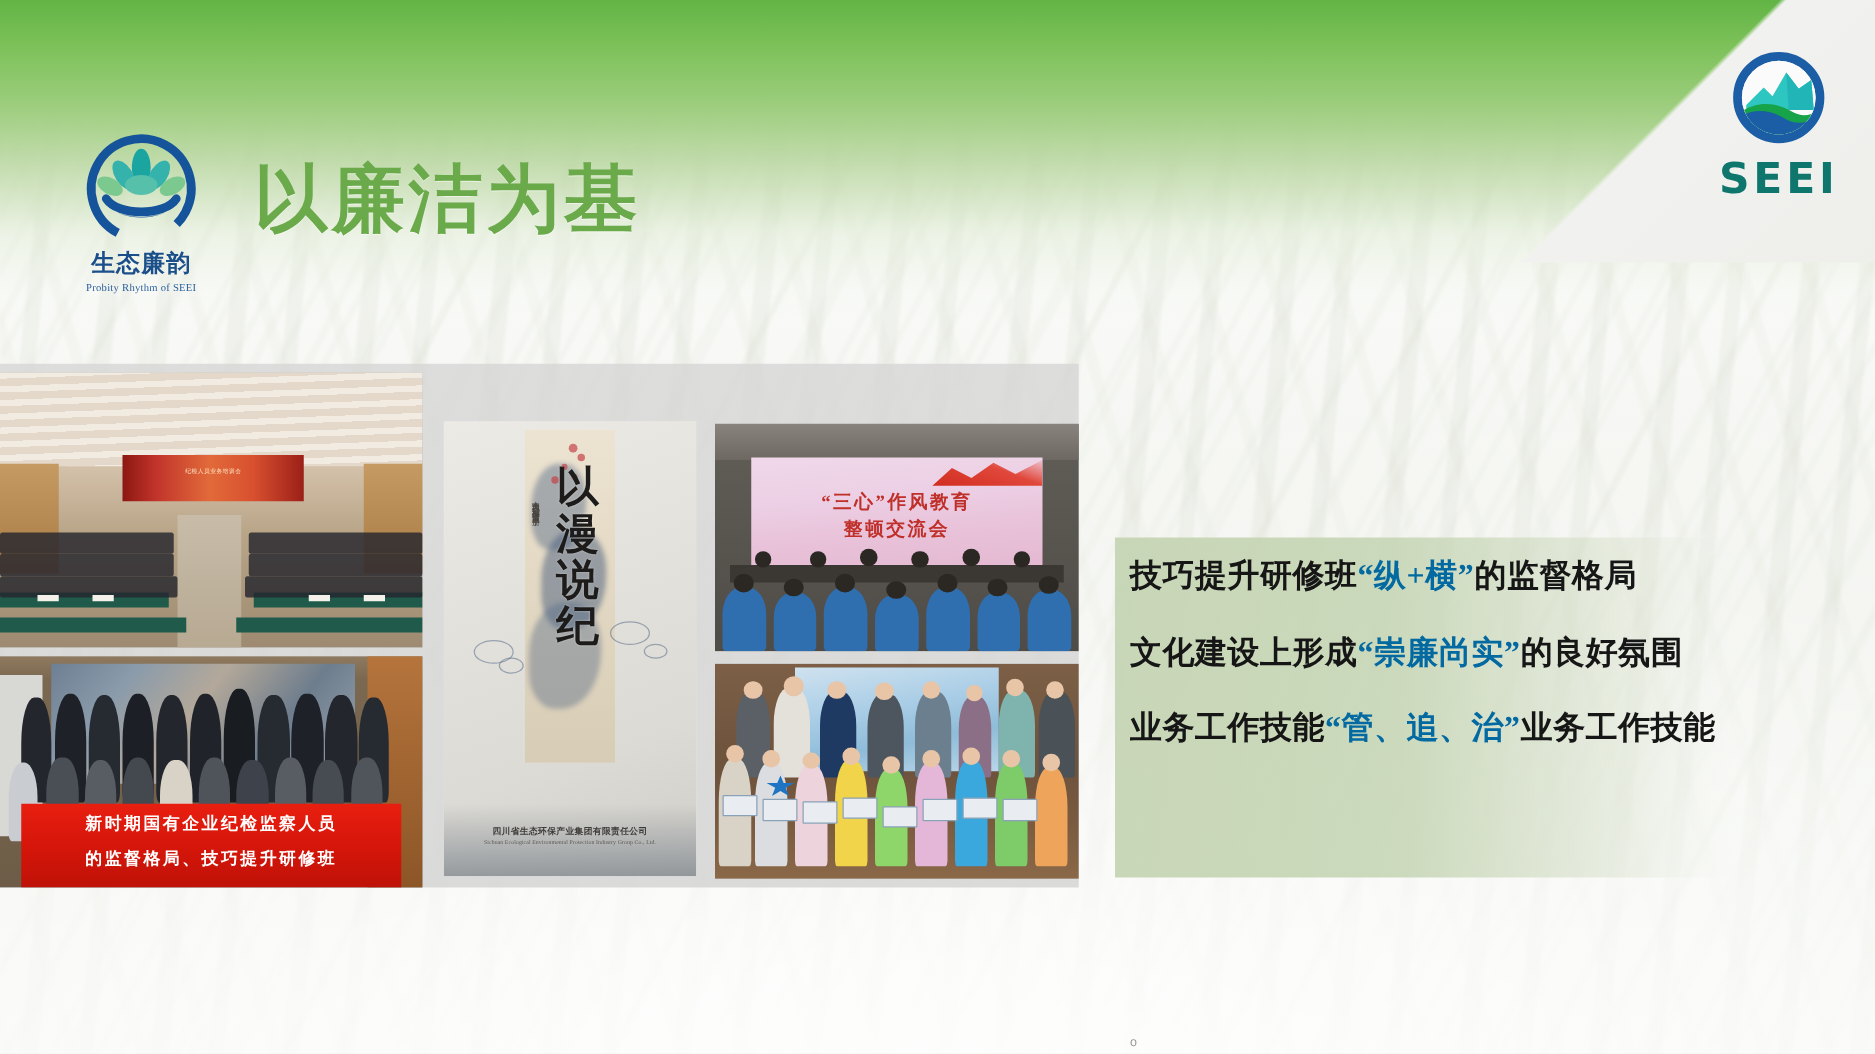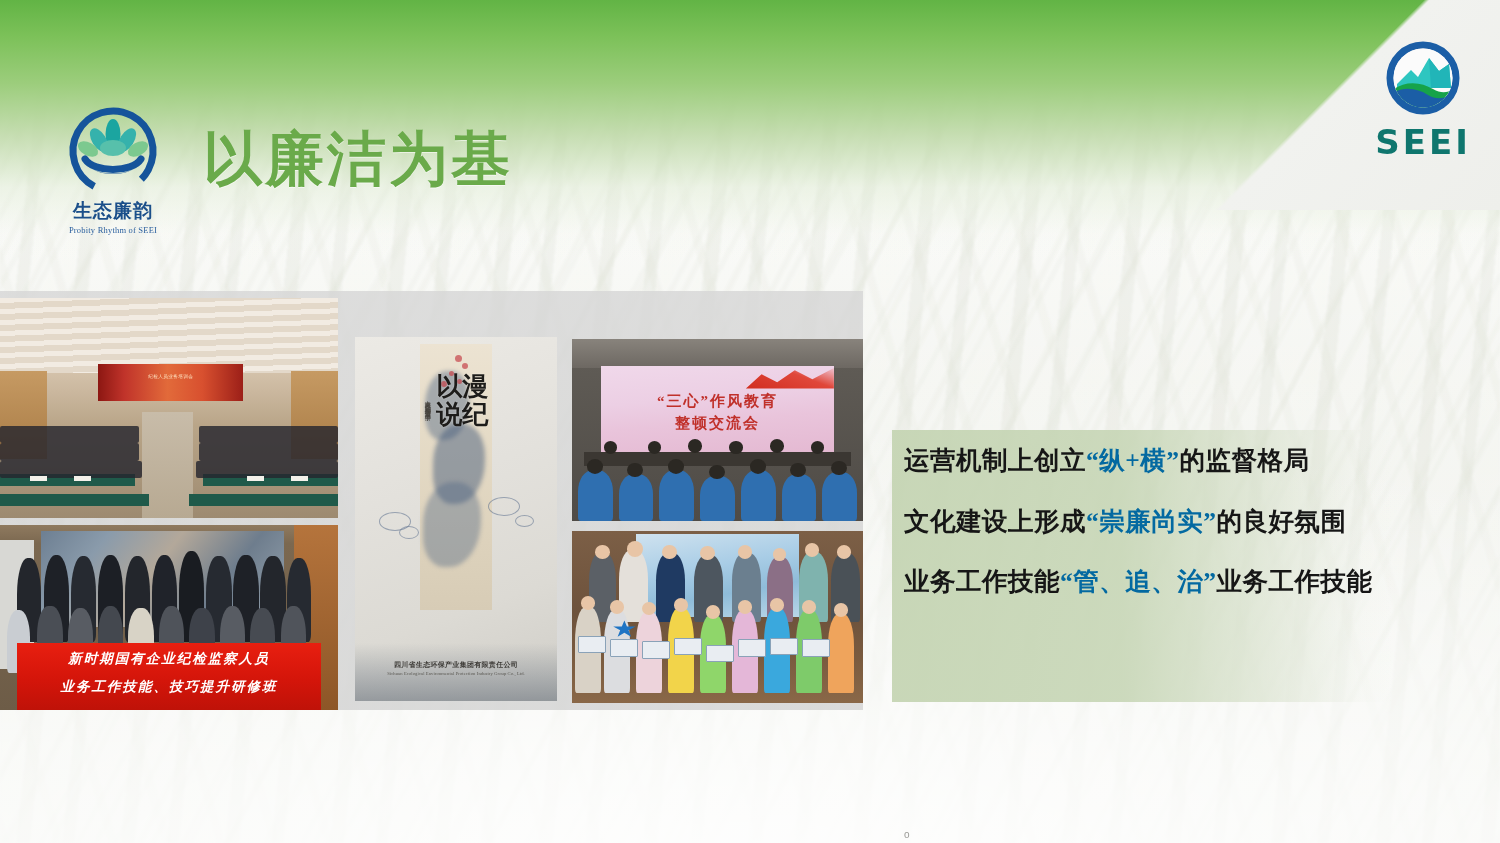--- a/index.html
+++ b/index.html
@@ -106,35 +106,35 @@
 
   
   .ph2{left:0;top:234px;width:338px;height:185px;}
   .grp{position:absolute;inset:0;background:linear-gradient(180deg,#8f7a5f 0%,#7b6850 10%,#6d5c47 100%);}
   .grp-wall{position:absolute;left:12%;top:3%;width:72%;height:52%;
     background:linear-gradient(128deg,#6d7f92 0%,#8a9bab 22%,#b3a89a 45%,#6e7d8d 70%,#9aa7b2 100%);}
   .grp-door{position:absolute;right:0;top:0;width:13%;height:100%;background:linear-gradient(180deg,#b5743c,#8d5627);}
   .grp-left{position:absolute;left:0;top:8%;width:10%;height:70%;background:#d8d8d4;}
   .pers{position:absolute;border-radius:44% 44% 10% 10%;}
   .banner{position:absolute;left:5%;bottom:0;width:90%;height:36%;
-    background:linear-gradient(180deg,#e81f10 0%,#d4150a 55%,#bf1208 100%);font-style:italic;}
+    background:linear-gradient(180deg,#e81f10 0%,#d4150a 55%,#bf1208 100%);}
   .banner-l{position:absolute;left:0;right:0;text-align:center;color:#fff;font-weight:bold;
     font-family:"DejaVu Sans","Liberation Sans",sans-serif;letter-spacing:2px;}
   .banner-l1{top:10%;font-size:13.5px;}
   .banner-l2{top:52%;font-size:13.5px;}
 
   
   .ph3{left:355px;top:46px;width:202px;height:364px;background:#e8e7e3;}
   .poster{position:absolute;inset:0;background:linear-gradient(160deg,#eceae5 0%,#e3e1dc 40%,#dcdad4 72%,#cfcdc7 100%);}
   .poster-scroll{position:absolute;left:32%;top:2%;width:36%;height:73%;
     background:linear-gradient(180deg,#ece3d2 0%,#e6dcc8 30%,#ded3bd 70%,#d7ccb6 100%);}
   .ink{position:absolute;background:rgba(70,94,126,.55);border-radius:50% 40% 55% 35%;filter:blur(2px);}
   .plum{position:absolute;background:rgba(196,62,70,.68);border-radius:50%;filter:blur(.6px);}
   .poster-title{position:absolute;left:40%;top:10%;width:26%;
-    color:#1d1c1a;font-size:26px;font-weight:bold;line-height:1.08;text-align:right;
+    color:#1d1c1a;font-size:34px;font-weight:bold;line-height:1.08;text-align:center;
     font-family:"Liberation Serif","DejaVu Serif",serif;text-shadow:0 0 2px rgba(255,255,255,.4);}
   .poster-sideline{position:absolute;left:29%;top:16%;width:9%;
     color:#46423c;font-size:6.2px;line-height:1.25;writing-mode:vertical-rl;
     font-family:"Liberation Serif","DejaVu Serif",serif;letter-spacing:1px;}
   .cloud{position:absolute;border:1.4px solid rgba(90,110,140,.55);border-radius:50%;}
   .poster-foot{position:absolute;left:0;right:0;bottom:7%;text-align:center;}
   .poster-foot .cn{font-size:7px;color:#3c3a36;font-weight:bold;letter-spacing:.3px;
     font-family:"DejaVu Sans","Liberation Sans",sans-serif;}
   .poster-foot .en{font-size:4.6px;color:#5a5852;letter-spacing:.1px;margin-top:1px;
     font-family:"Liberation Serif","DejaVu Serif",serif;}
@@ -293,21 +293,21 @@
         <div class="pers" style="left:20%;top:45%;width:7.5%;height:35%;background:#585c63;"></div>
         <div class="pers" style="left:29%;top:44%;width:7.5%;height:36%;background:#44484f;"></div>
         <div class="pers" style="left:38%;top:45%;width:7.5%;height:35%;background:#d8d3c6;"></div>
         <div class="pers" style="left:47%;top:44%;width:7.5%;height:36%;background:#4f535a;"></div>
         <div class="pers" style="left:56%;top:45%;width:7.5%;height:35%;background:#3e424a;"></div>
         <div class="pers" style="left:65%;top:44%;width:7.5%;height:36%;background:#585c63;"></div>
         <div class="pers" style="left:74%;top:45%;width:7.5%;height:35%;background:#474b52;"></div>
         <div class="pers" style="left:83%;top:44%;width:7.5%;height:36%;background:#50545b;"></div>
         <div class="banner">
           <div class="banner-l banner-l1">新时期国有企业纪检监察人员</div>
-          <div class="banner-l banner-l2">业务工作技能、技巧提升研修班</div>
+          <div class="banner-l banner-l2">的监督格局、技巧提升研修班</div>
         </div>
       </div>
     </div>
 
     <div class="ph ph3">
       <div class="poster">
         <div class="poster-scroll">
           <div class="ink" style="left:8%;top:10%;width:60%;height:26%;background:rgba(72,96,128,.42);"></div>
           <div class="ink" style="left:18%;top:30%;width:72%;height:30%;background:rgba(64,88,122,.48);"></div>
           <div class="ink" style="left:4%;top:52%;width:80%;height:32%;background:rgba(80,102,132,.40);"></div>
@@ -416,21 +416,21 @@
              clip-path:polygon(50% 0,61% 35%,98% 35%,68% 57%,79% 95%,50% 72%,21% 95%,32% 57%,2% 35%,39% 35%);"></div>
       </div>
     </div>
 
   </div>
 
   <div class="textpanel"></div>
   <div class="lines">
 
     <div class="line">
-      <span>运营机制上创立</span><span class="hl">“纵+横”</span><span>的监督格局</span>
+      <span>技巧提升研修班</span><span class="hl">“纵+横”</span><span>的监督格局</span>
     </div>
 
     <div class="line">
       <span>文化建设上形成</span><span class="hl">“崇廉尚实”</span><span>的良好氛围</span>
     </div>
 
     <div class="line">
       <span>业务工作技能</span><span class="hl">“管、追、治”</span><span>业务工作技能</span>
     </div>
 

